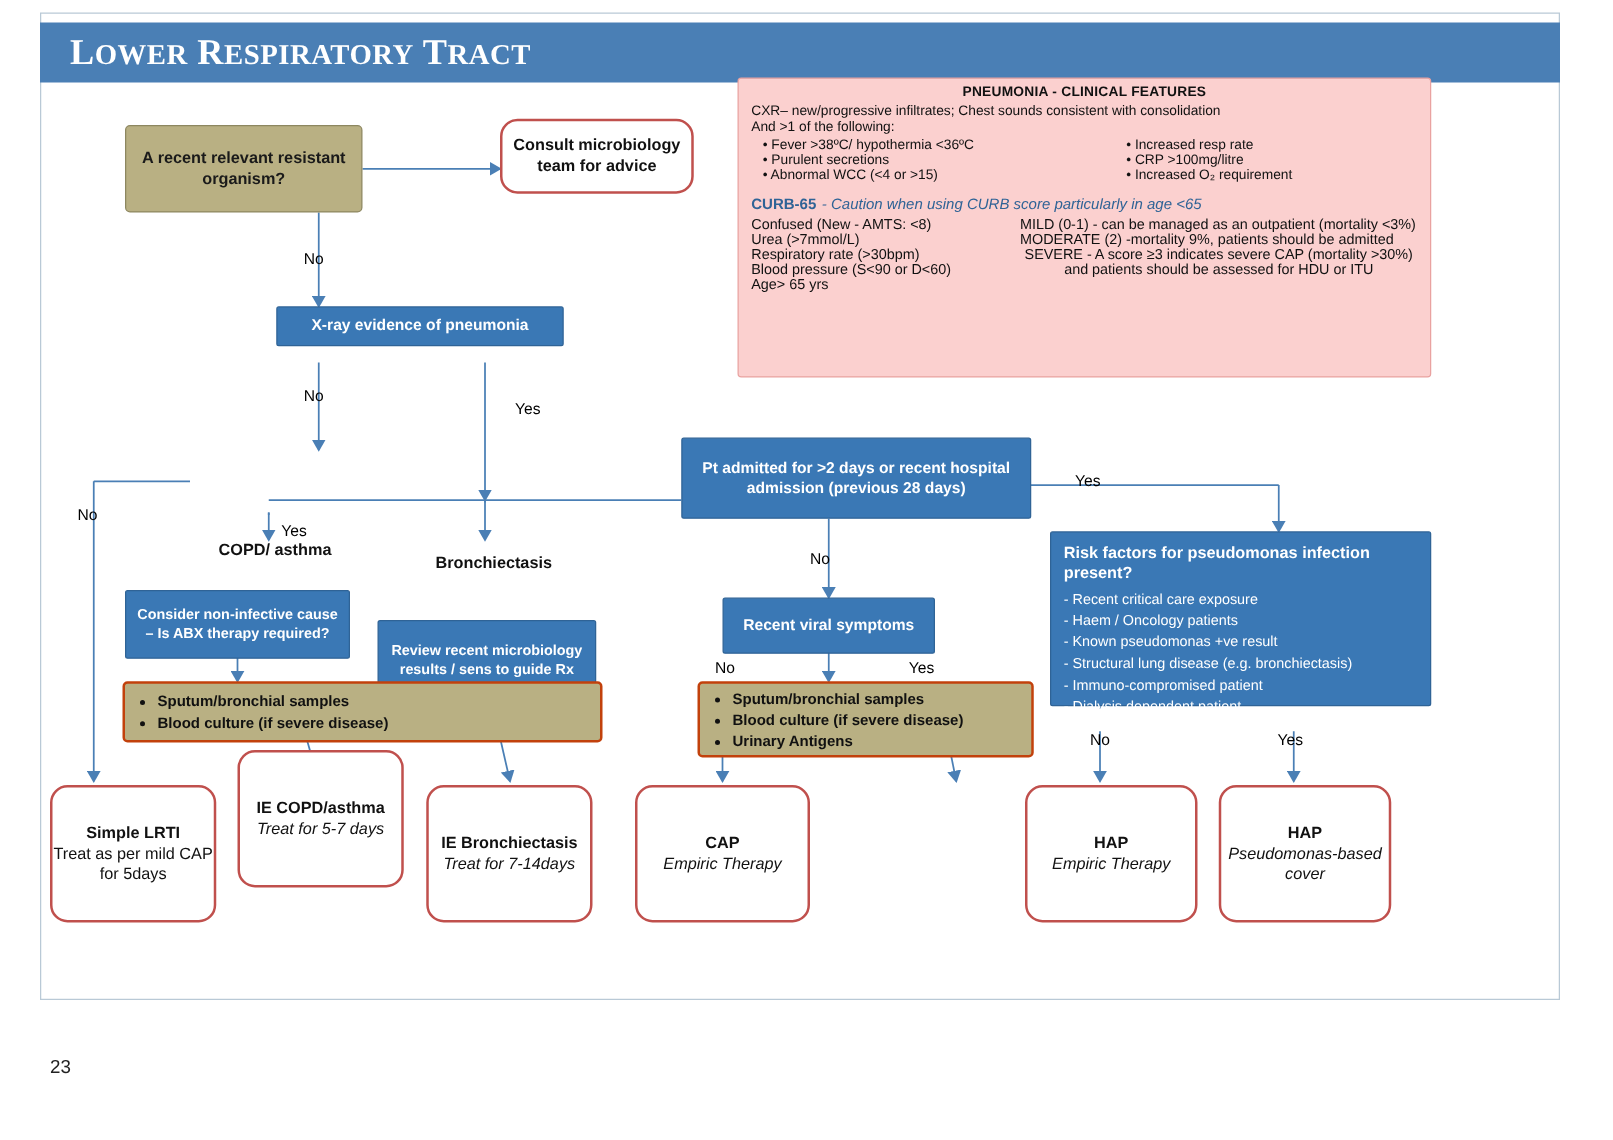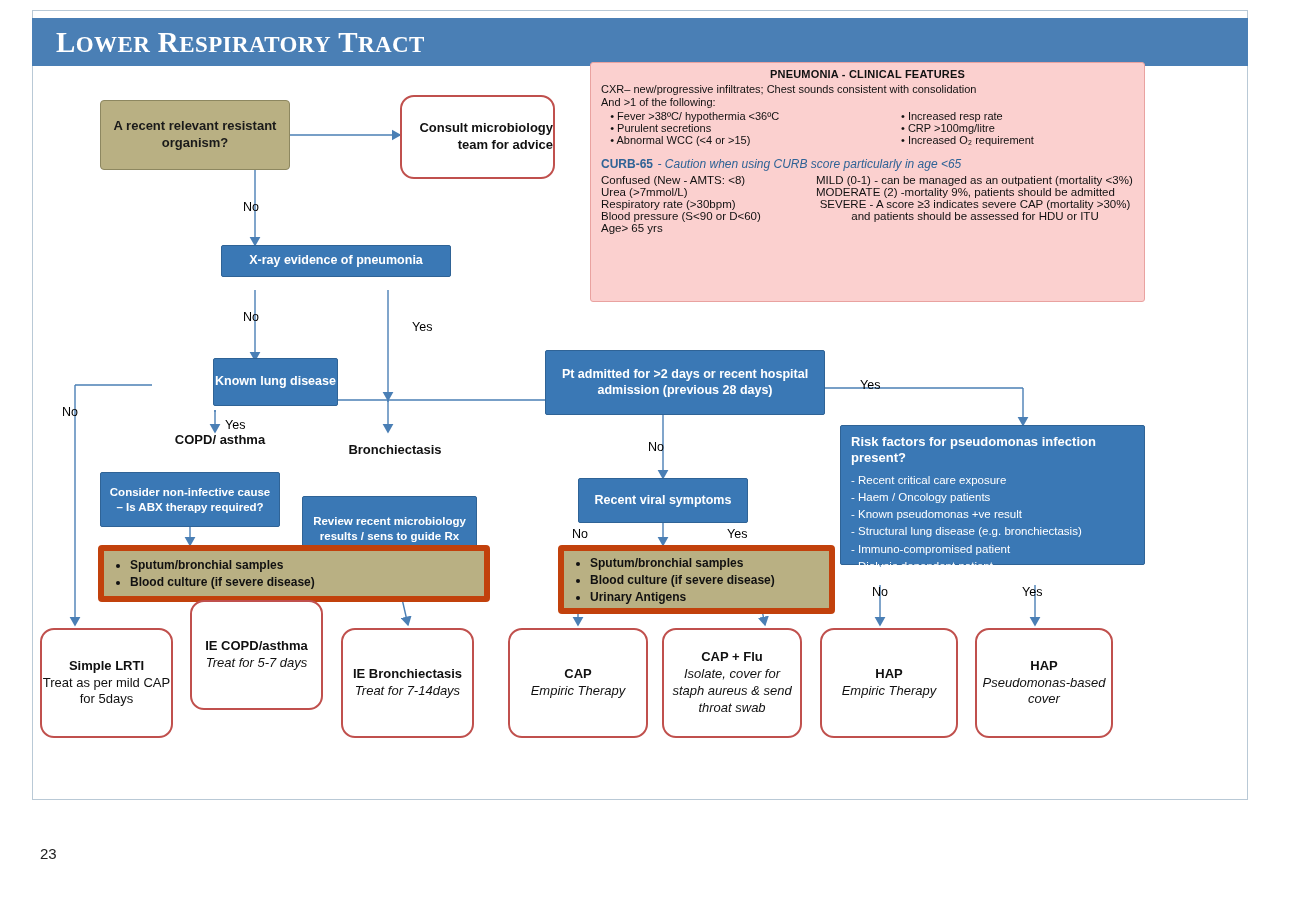--- a/index.html
+++ b/index.html
@@ -8,21 +8,21 @@
   .titlebar{position:absolute;left:32px;top:18px;width:1216px;height:48px;background:#4a7fb5;}
   .titlebar .t{position:absolute;left:24px;top:8px;color:#ffffff;font-family:"Liberation Serif",serif;font-weight:bold;font-size:29px;letter-spacing:.4px;}
   .titlebar .t .sc{font-size:23px;}
   .canvas{position:absolute;left:0;top:0;width:1216px;height:790px;}
   .node{position:absolute;box-sizing:border-box;display:flex;align-items:center;justify-content:center;text-align:center;}
   .blue{background:#3a78b5;border:1px solid #2f6396;color:#ffffff;font-weight:bold;font-size:12.5px;line-height:1.25;border-radius:2px;}
   .khaki{background:#b9b083;border:1px solid #8d8760;color:#1a1a1a;font-weight:bold;font-size:13px;line-height:1.3;border-radius:4px;}
   .pill{background:#ffffff;border:2px solid #c0504d;border-radius:14px;color:#111;font-size:13px;line-height:1.3;}
   .lbl{position:absolute;font-size:12.5px;color:#000000;}
   .lblb{position:absolute;font-size:13px;color:#111;font-weight:bold;text-align:center;line-height:1.25;}
-  .khakilist{background:#b9b083;border:6px solid #c2410c;color:#111;border-radius:4px;font-size:12px;font-weight:bold;}
+  .khakilist{background:#b9b083;border:2px solid #c2410c;color:#111;border-radius:4px;font-size:12px;font-weight:bold;}
   .khakilist ul{margin:0;padding:4px 8px 4px 26px;}
   .khakilist li{margin:3px 0;text-align:left;}
   .pinkbox{position:absolute;background:#fbd0cf;border:1px solid #e9a2a0;border-radius:3px;box-sizing:border-box;color:#111;}
   .pnh{text-align:center;font-weight:bold;font-size:11px;letter-spacing:.2px;margin:5px 0 3px;}
   .pnl{font-size:11px;margin:1px 10px;}
   .bul{font-size:11px;}
   .curbttl{color:#2f6396;font-weight:bold;font-size:12px;}
   .curbit{font-size:11.5px;}
   .italic{font-style:italic;}
   svg.arrows{position:absolute;left:0;top:0;width:1216px;height:790px;pointer-events:none;}
@@ -102,36 +102,33 @@
       <path d="M824,388 L1023,388"></path>
 
       <path d="M880,565 L880,567"></path>
     </g>
   </svg>
 
   <div class="node khaki" style="left:100px;top:100px;width:190px;height:70px;">
     <span>A recent relevant resistant organism?</span>
   </div>
 
-  <div class="node pill" style="left:400px;top:95px;width:155px;height:84px;font-weight:bold;text-align:right;">
+  <div class="node pill" style="left:400px;top:95px;width:155px;height:60px;font-weight:bold;">
     <span>Consult microbiology team for advice</span>
   </div>
 
   <div class="lbl" style="left:243px;top:200px;"><span>No</span></div>
 
   <div class="node blue" style="left:221px;top:245px;width:230px;height:32px;">
     <span>X-ray evidence of pneumonia</span>
   </div>
 
   <div class="lbl" style="left:243px;top:310px;"><span>No</span></div>
   <div class="lbl" style="left:412px;top:320px;"><span>Yes</span></div>
 
-  <div class="node blue" style="left:213px;top:358px;width:125px;height:48px;">
-    <span>Known lung disease</span>
-  </div>
 
   <div class="lbl" style="left:62px;top:405px;"><span>No</span></div>
   <div class="lbl" style="left:225px;top:418px;"><span>Yes</span></div>
 
   <div class="lblb" style="left:155px;top:432px;width:130px;"><span>COPD/ asthma</span></div>
   <div class="lblb" style="left:325px;top:442px;width:140px;"><span>Bronchiectasis</span></div>
 
   <div class="node blue" style="left:100px;top:472px;width:180px;height:55px;font-size:11.5px;padding:0 8px;">
     <span>Consider non-infective cause – Is ABX therapy required?</span>
   </div>
@@ -190,24 +187,20 @@
     <div class="l1">IE COPD/asthma</div>
     <div class="l2">Treat for 5-7 days</div>
   </div>
   <div class="node pill" style="left:341px;top:628px;width:133px;height:110px;flex-direction:column;">
     <div class="l1">IE Bronchiectasis</div>
     <div class="l2">Treat for 7-14days</div>
   </div>
   <div class="node pill" style="left:508px;top:628px;width:140px;height:110px;flex-direction:column;">
     <div class="l1">CAP</div>
     <div class="l2">Empiric Therapy</div>
-  </div>
-  <div class="node pill" style="left:662px;top:628px;width:140px;height:110px;flex-direction:column;padding:0 8px;">
-    <div class="l1">CAP + Flu</div>
-    <div class="l2">Isolate, cover for staph aureus &amp; send throat swab</div>
   </div>
   <div class="node pill" style="left:820px;top:628px;width:138px;height:110px;flex-direction:column;">
     <div class="l1">HAP</div>
     <div class="l2">Empiric Therapy</div>
   </div>
   <div class="node pill" style="left:975px;top:628px;width:138px;height:110px;flex-direction:column;">
     <div class="l1">HAP</div>
     <div class="l2">Pseudomonas-based cover</div>
   </div>
 

